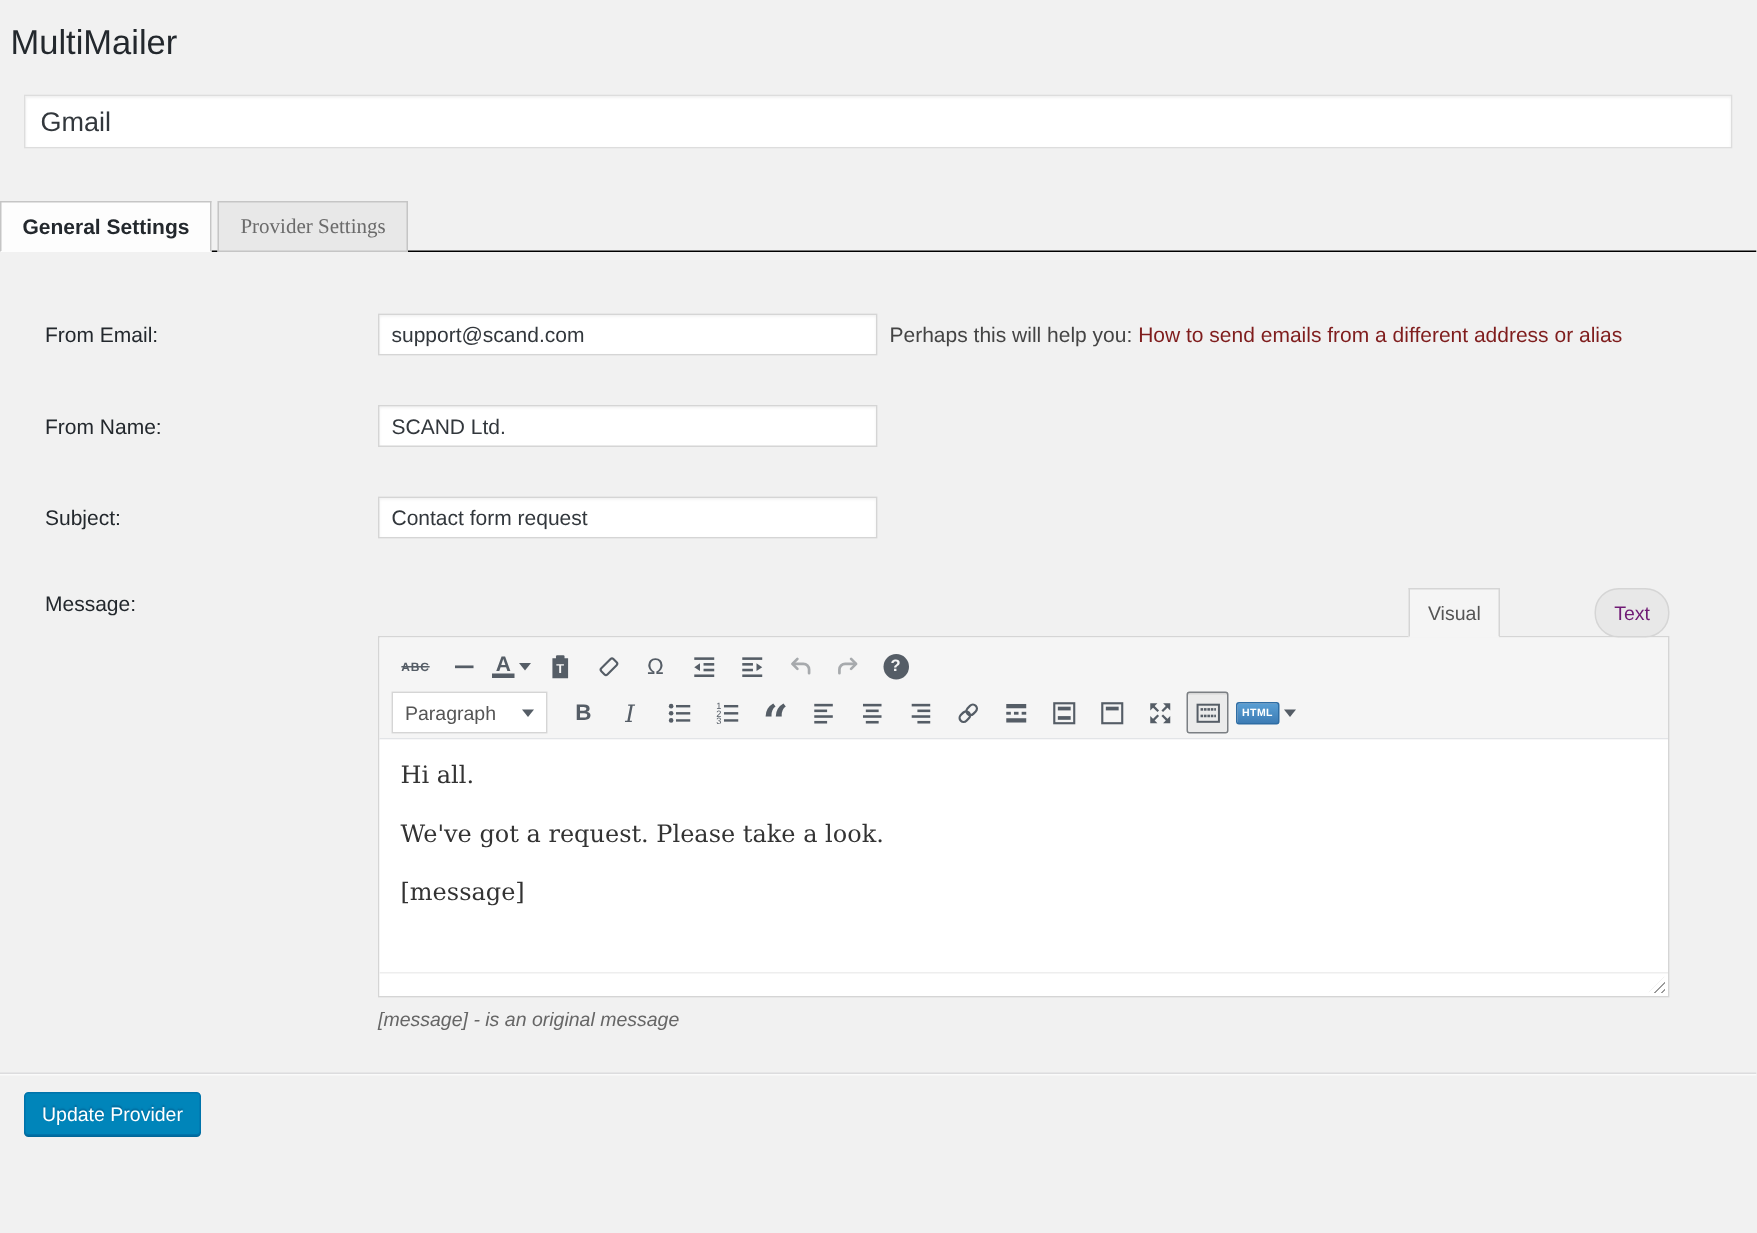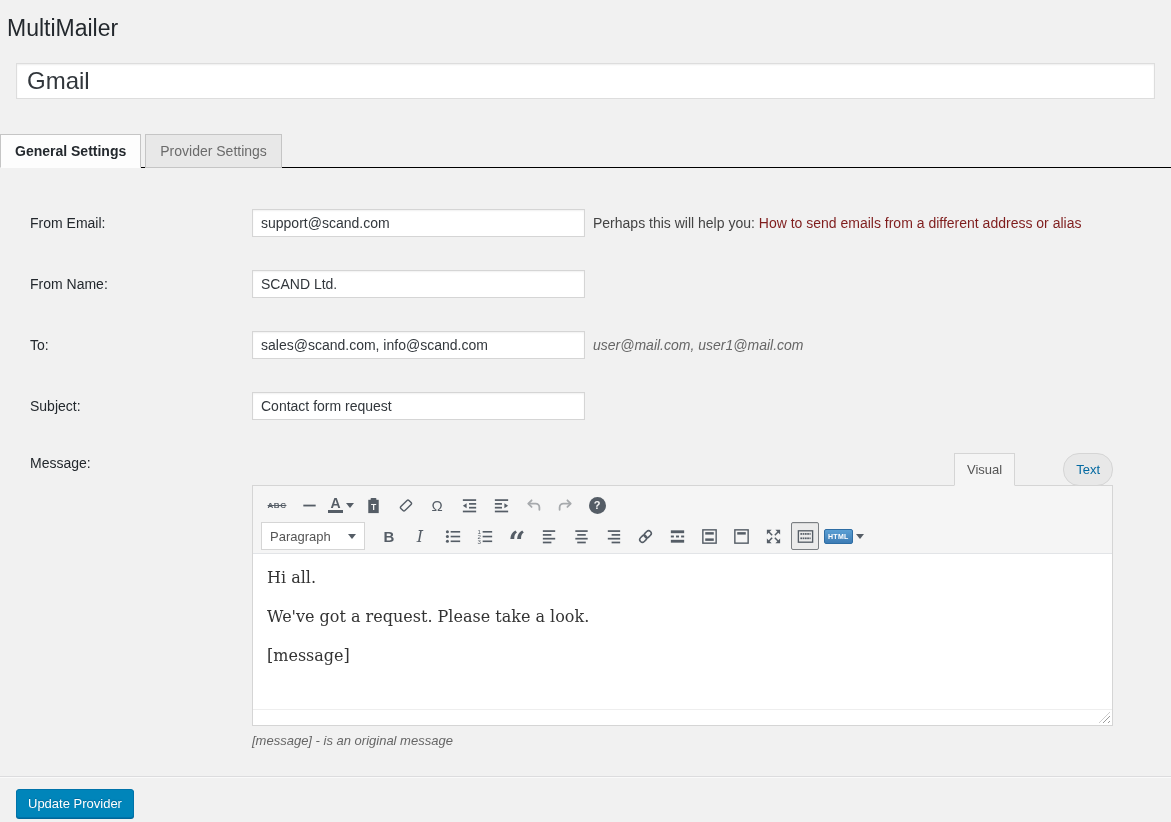--- a/index.html
+++ b/index.html
@@ -11,39 +11,39 @@
     font-size: 14px;
   }
   
   .page-header { padding: 14px 16px 0 7px; }
   .page-title { font-size: 23px; font-weight: 400; color: #23282d; line-height: 29px; }
 
   .provider-name-wrap { padding: 20px 16px 0 16px; }
   .provider-name-input {
     width: 100%; height: 36px; background: #fff;
     border: 1px solid #ddd; box-shadow: inset 0 1px 2px rgba(0,0,0,.07);
-    font-size: 24px; color: #32373c; padding: 3px 10px;
+    font-size: 18px; color: #32373c; padding: 3px 10px;
     font-family: "Liberation Sans", sans-serif;
   }
 
   
   .tabs-bar {
     margin-top: 35px; 
     border-bottom: 1px solid #000000;
     display: flex; gap: 4px; align-items: center;
   }
   .tab {
     padding: 8px 14px 7px 14px; font-size: 14px; cursor: pointer;
     margin-bottom: -1px; border: 1px solid #c5c5c5; line-height: 17px;
   }
   .tab.active {
     background: #fdfdfd; border-bottom-color: #fdfdfd;
     font-weight: bold; color: #23282d;
   }
-  .tab.inactive { background: #e8e8e8; color: #6b6b6b; }
+  .tab.inactive { background: #e8e8e8; color: #6b6b6b; font-family: Liberation Serif, serif; }
 
   
   .form-area { padding-top: 41px; }
   .form-row { display: flex; align-items: center; margin-bottom: 33px; }
   .form-row.top-align { align-items: flex-start; }
   .form-label { width: 252px; padding-left: 30px; font-size: 14px; color: #23282d; flex: none; }
   .text-input {
     width: 333px; height: 28px; background: #fff; border: 1px solid #d5d5d5;
     box-shadow: inset 0 1px 2px rgba(0,0,0,.06);
     font-size: 14px; color: #32373c; padding: 3px 8px;
@@ -54,21 +54,21 @@
   .italic-hint { font-style: italic; color: #666; font-size: 14px; }
 
   
   .editor-col { width: 861px; }
   .editor-mode-tabs { display: flex; justify-content: flex-end; gap: 48px; }
   .mode-tab {
     font-size: 13px; padding: 8px 12px 7px; margin-bottom: -1px; cursor: pointer;
     border: 1px solid #d5d5d5; line-height: 16px; position: relative; z-index: 2;
   }
   .mode-tab.active { background: #f5f5f5; border-bottom-color: #f5f5f5; color: #555; }
-  .mode-tab.inactive { background: #e8e8e8; color: #0369a1; margin-left: 0; border-radius: 16px; }
+  .mode-tab.inactive { background: #e8e8e8; color: #701a75; margin-left: 15px; border-radius: 16px; }
   .editor-box { border: 1px solid #d5d5d5; background: #fff; position: relative; z-index: 1; }
   .editor-toolbar { background: #f5f5f5; border-bottom: 1px solid #e2e4e7; padding: 4px 8px 2px 8px; }
   .tb-row { display: flex; align-items: center; }
   .tb-row + .tb-row { margin-top: 1px; }
   .tb-btn {
     min-width: 28px; height: 28px; margin: 1px 2px; border: 1px solid transparent;
     display: inline-flex; align-items: center; justify-content: center;
     color: #555d66; cursor: pointer; border-radius: 2px; background: transparent;
   }
   .tb-btn.pressed { border-color: #7b7f83; background: #ebebeb; box-shadow: inset 0 1px 0 rgba(0,0,0,.08); }
@@ -153,25 +153,20 @@
       <span>Perhaps this will help you:</span>
       <a class="help-link">How to send emails from a different address or alias</a>
     </div>
   </div>
 
   <div class="form-row">
     <div class="form-label">From Name:</div>
     <input class="text-input" type="text" value="SCAND Ltd." style="">
   </div>
 
-  <div class="form-row">
-    <div class="form-label">To:</div>
-    <input class="text-input" type="text" value="sales@scand.com, info@scand.com" style="">
-    <div class="field-side italic-hint">user@mail.com, user1@mail.com</div>
-  </div>
 
   <div class="form-row">
     <div class="form-label">Subject:</div>
     <input class="text-input" type="text" value="Contact form request" style="">
   </div>
 
   <div class="form-row top-align" style="margin-bottom:0;">
     <div class="form-label" style="padding-top:2px;">Message:</div>
 
     <div class="editor-col">

